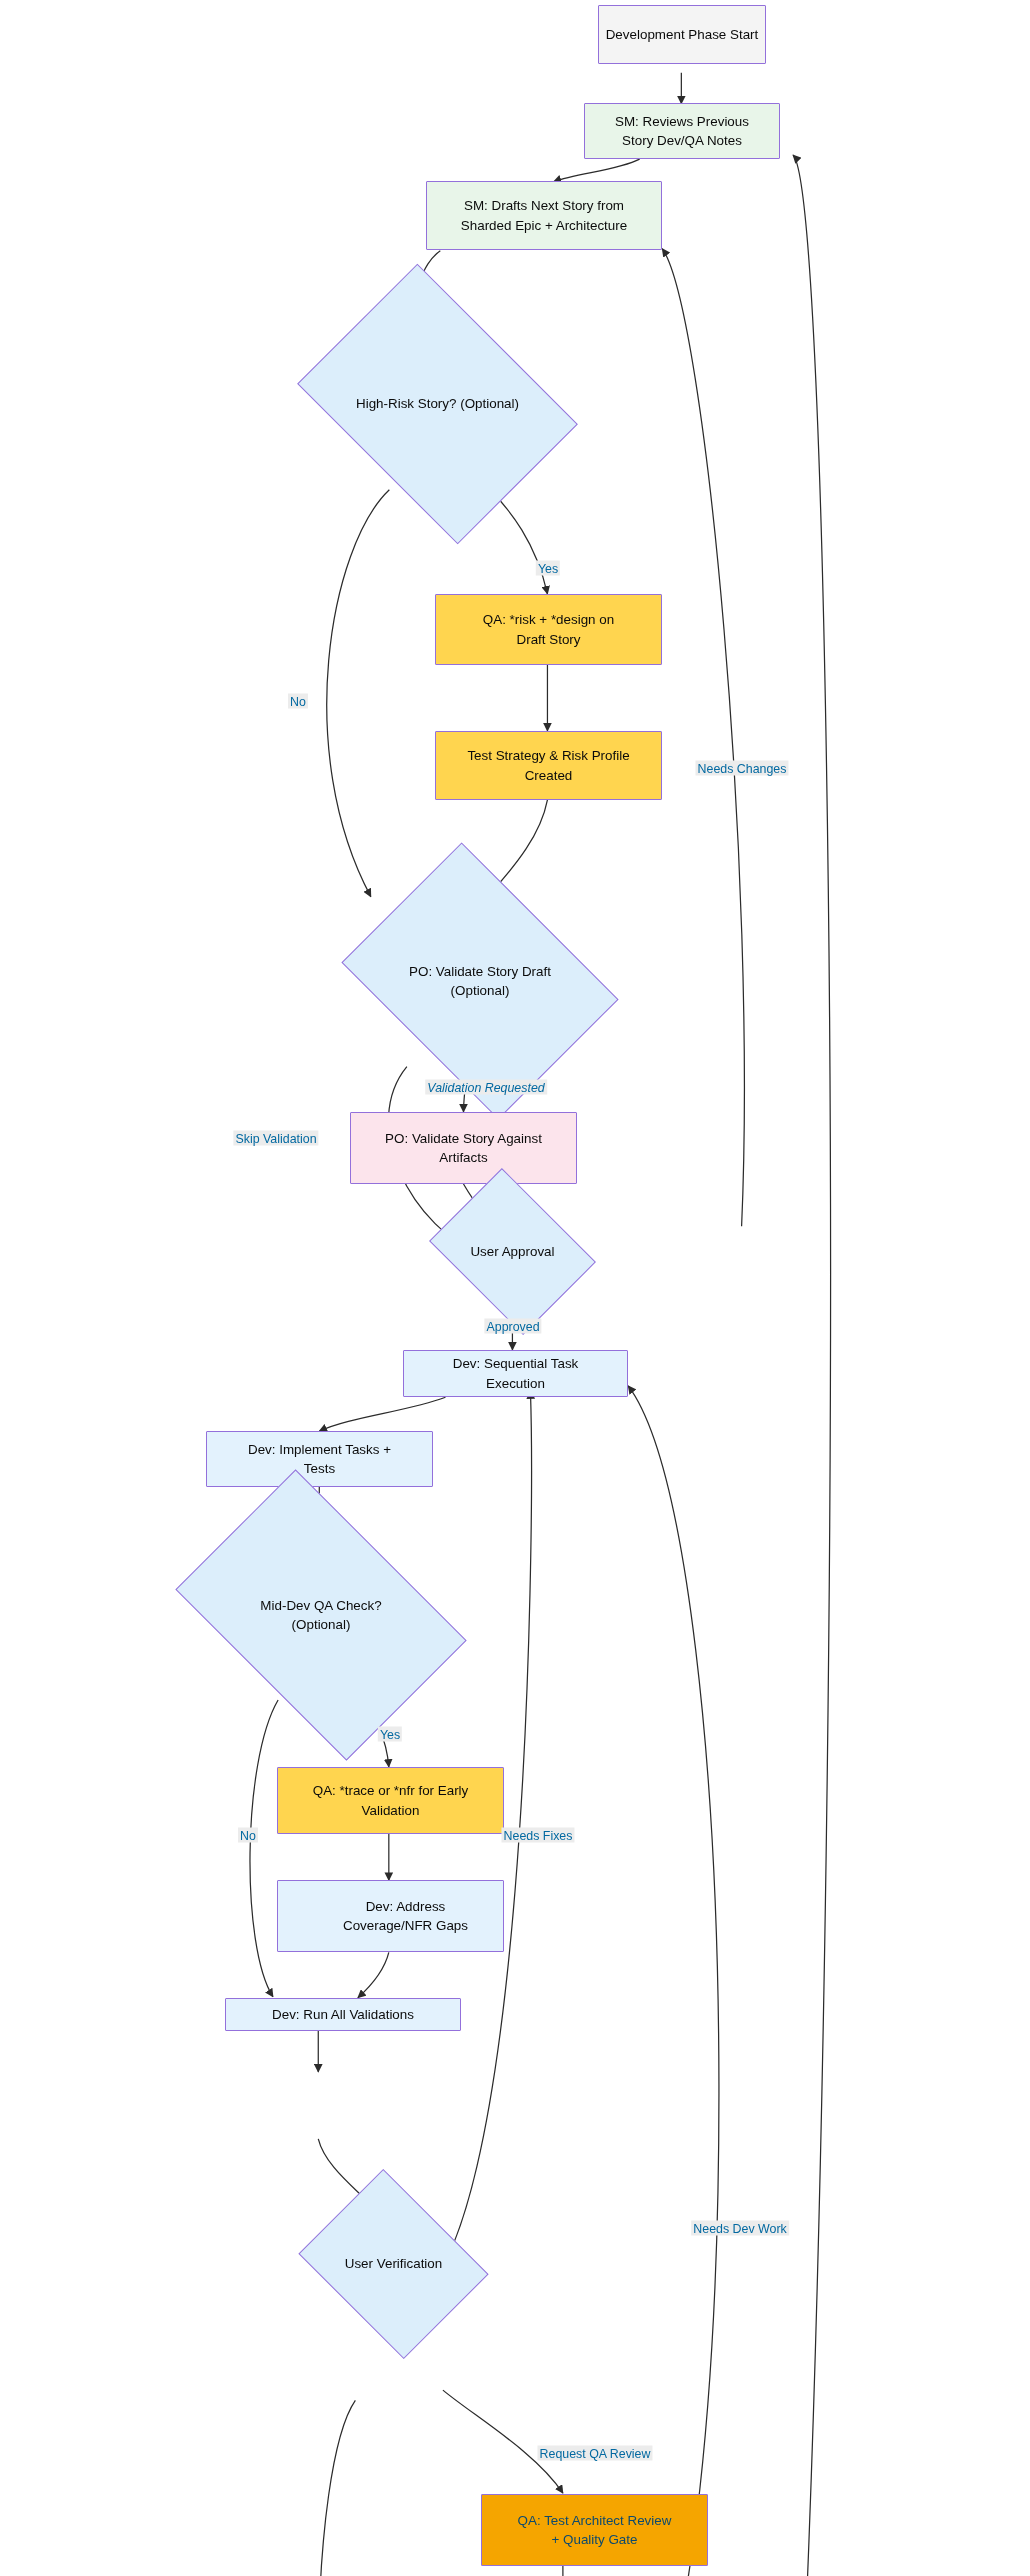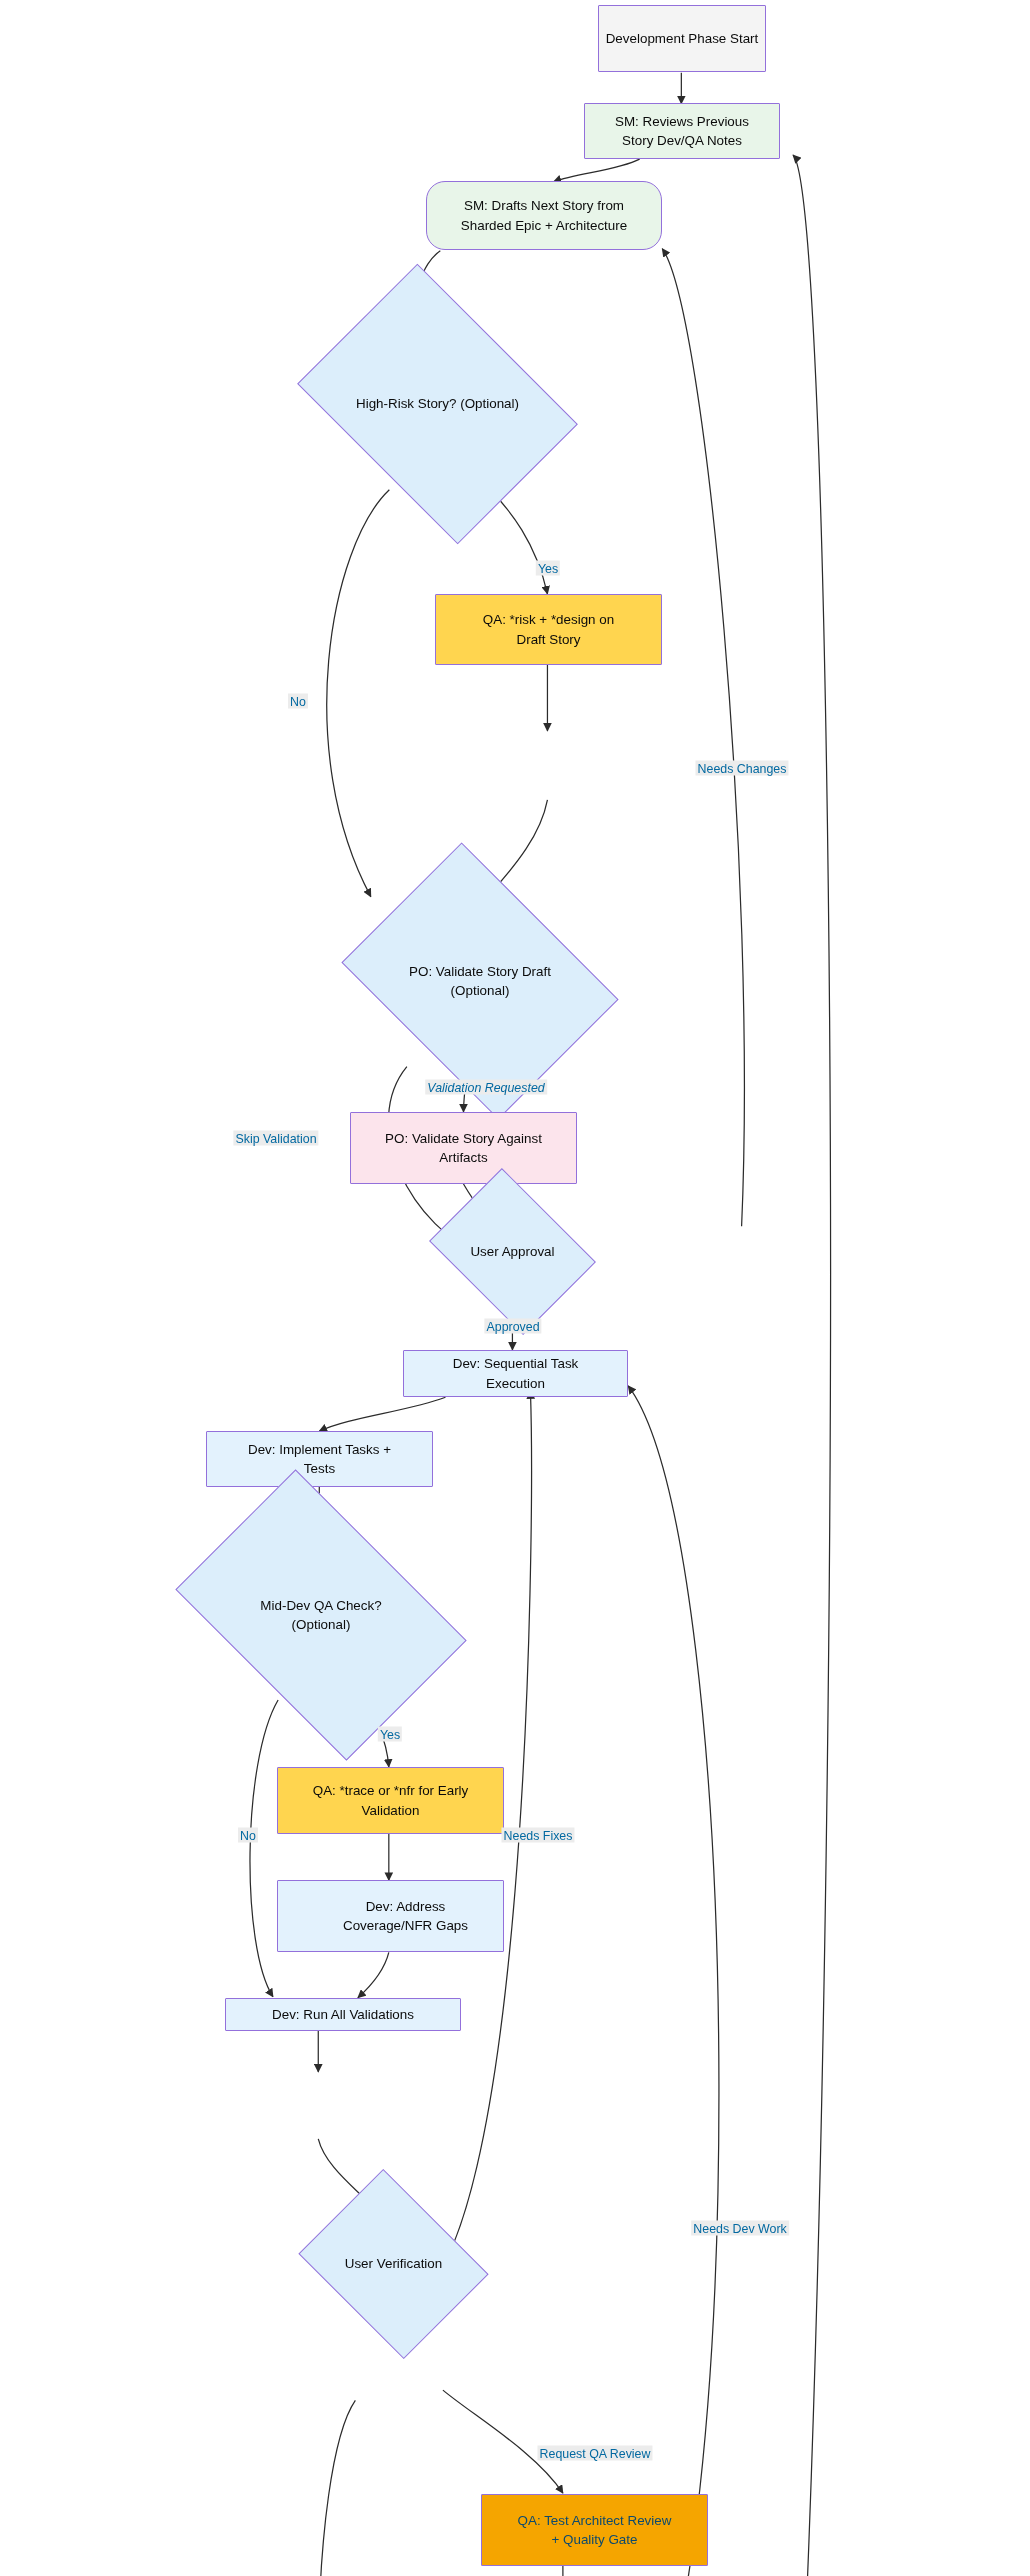--- a/index.html
+++ b/index.html
@@ -162,44 +162,48 @@
       <path d="M 1218,5380 C 1460,5100 1450,3000 1220,2690"></path>
 
       <path d="M 790,4470 C 1020,4400 1040,3000 1030,2700"></path>
 
       <path d="M 1440,2380 C 1470,1700 1370,600 1286,482"></path>
 
       <path d="M 1345,6855 C 1660,6800 1656,420 1540,300"></path>
     </g>
   </svg>
 
-  <div class="node rect fill-start" style="left:598px; top:5.2px; width:168px; height:67px;">
+  <div class="node rect fill-start" style="left:598px; top:5.2px; width:168px; height:59px;">
     <span class="nlabel">Development Phase Start</span>
   </div>
 
   <div class="node rect fill-green" style="left:584px; top:103px; width:196px; height:56px;">
     <span class="nlabel">SM: Reviews Previous
 Story Dev/QA Notes</span>
   </div>
 
-  <div class="node rect fill-green" style="left:426px; top:181px; width:236px; height:69px;border-radius:19px;">
+  <div class="node rect fill-green" style="left:426px; top:181px; width:236px; height:69px;">
     <span class="nlabel">SM: Drafts Next Story from
 Sharded Epic + Architecture</span>
   </div>
 
   <div class="node diamond" style="left:324px; top:319px; width:227px; height:170px;">
     <span class="dshape"></span>
     <span class="nlabel">High-Risk Story? (Optional)</span>
   </div>
 
   <div class="node rect fill-yellow" style="left:435px; top:594px; width:227px; height:71px;">
     <span class="nlabel">QA: *risk + *design on
 Draft Story</span>
   </div>
 
+  <div class="node rect fill-yellow" style="left:435px; top:731px; width:227px; height:69px;">
+    <span class="nlabel">Test Strategy &amp; Risk Profile
+Created</span>
+  </div>
 
   <div class="node diamond" style="left:369px; top:896px; width:222px; height:170px;">
     <span class="dshape"></span>
     <span class="nlabel">PO: Validate Story Draft
 (Optional)</span>
   </div>
 
   <div class="node rect fill-pink" style="left:350px; top:1112px; width:227px; height:72px;">
     <span class="nlabel">PO: Validate Story Against
 Artifacts</span>

